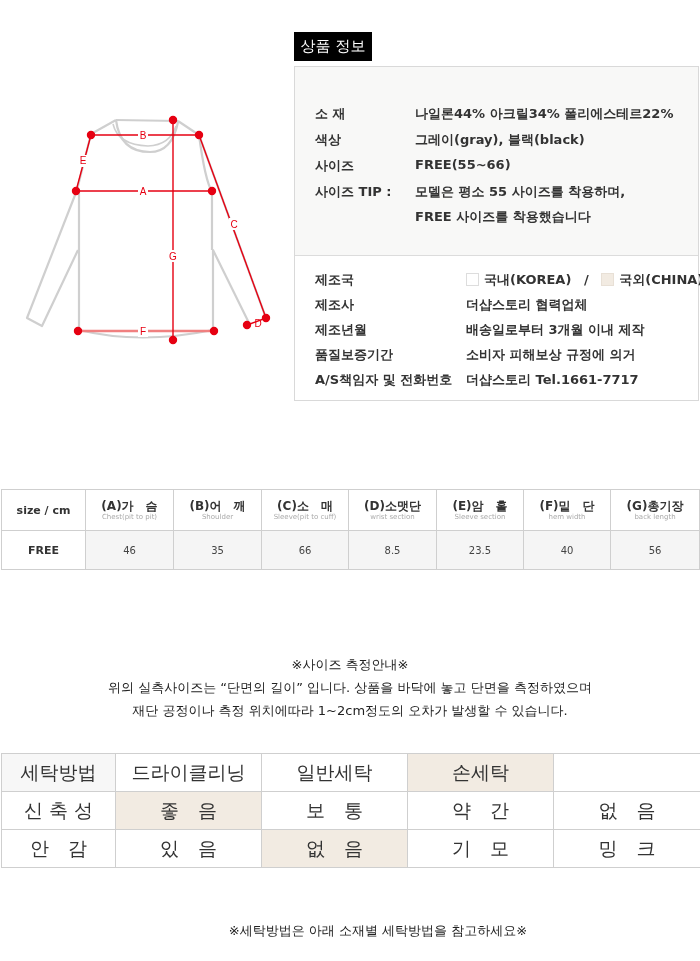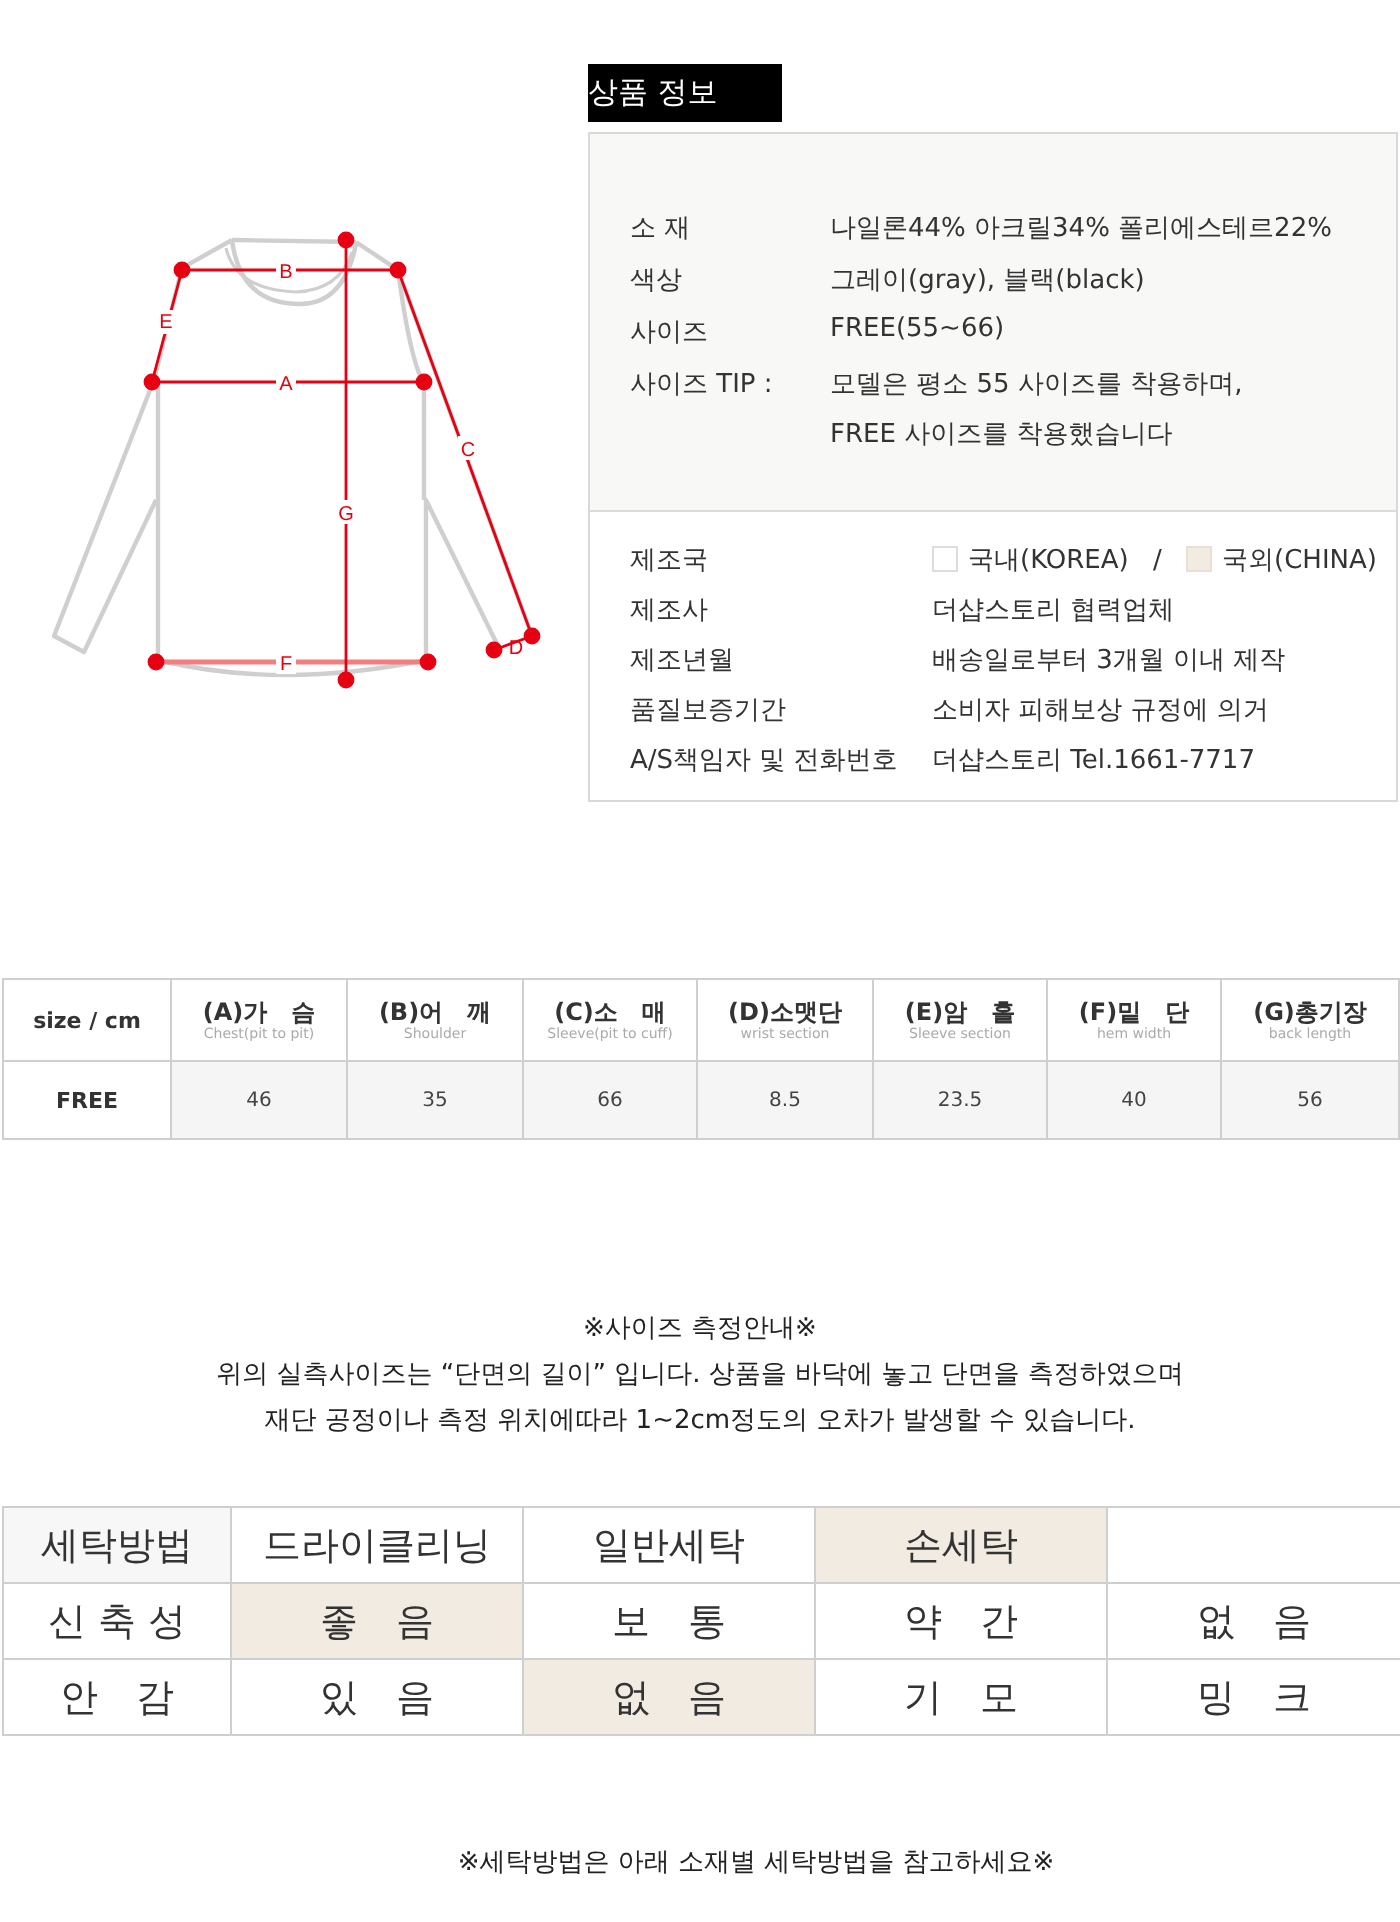--- a/index.html
+++ b/index.html
@@ -4,26 +4,26 @@
 <style>
   * { box-sizing: border-box; margin: 0; padding: 0; }
   html, body { width: 700px; height: 961px; background: #ffffff; overflow: hidden; }
   body { font-family: "DejaVu Sans", "Liberation Sans", sans-serif; color: #333; position: relative; }
 
   
   .diagram { position: absolute; left: 0; top: 80px; width: 290px; height: 300px; }
 
   
   .info-title {
-    position: absolute; left: 294px; top: 32px; width: 97px; height: 29px;
-    background: #000; color: #fff; font-size: 15px; line-height: 29px; text-align: left; letter-spacing: 0px;
+    position: absolute; left: 294px; top: 32px; width: 78px; height: 29px;
+    background: #000; color: #fff; font-size: 15px; line-height: 29px; text-align: center; letter-spacing: 0px;
   }
   .info-panel {
     position: absolute; left: 294px; top: 66px; width: 405px; height: 335px;
-    border: 1px solid #d9d9d9; background: #fff;
+    border: 1px solid #d9d9d9; background: #fff; font-weight: bold;
   }
   .info-upper { position: absolute; left: 0; top: 0; width: 100%; height: 189px; background: #f8f8f7; border-bottom: 1px solid #dcdcdc; }
   .info-row { position: absolute; left: 20px; font-size: 13px; color: #333; white-space: nowrap; }
   .info-row .lbl { position: absolute; left: 0; top: 0; }
   .info-row .val { position: absolute; top: 0; white-space: nowrap; }
   .up .val { left: 100px; }
   .low .val { left: 151px; }
   .chk { display: inline-block; width: 13px; height: 13px; border: 1px solid #ddd; vertical-align: -2px; margin-right: 5px; }
   .chk.empty { background: #fff; }
   .chk.filled { background: #f2ebe2; border-color: #e8e0d6; }

